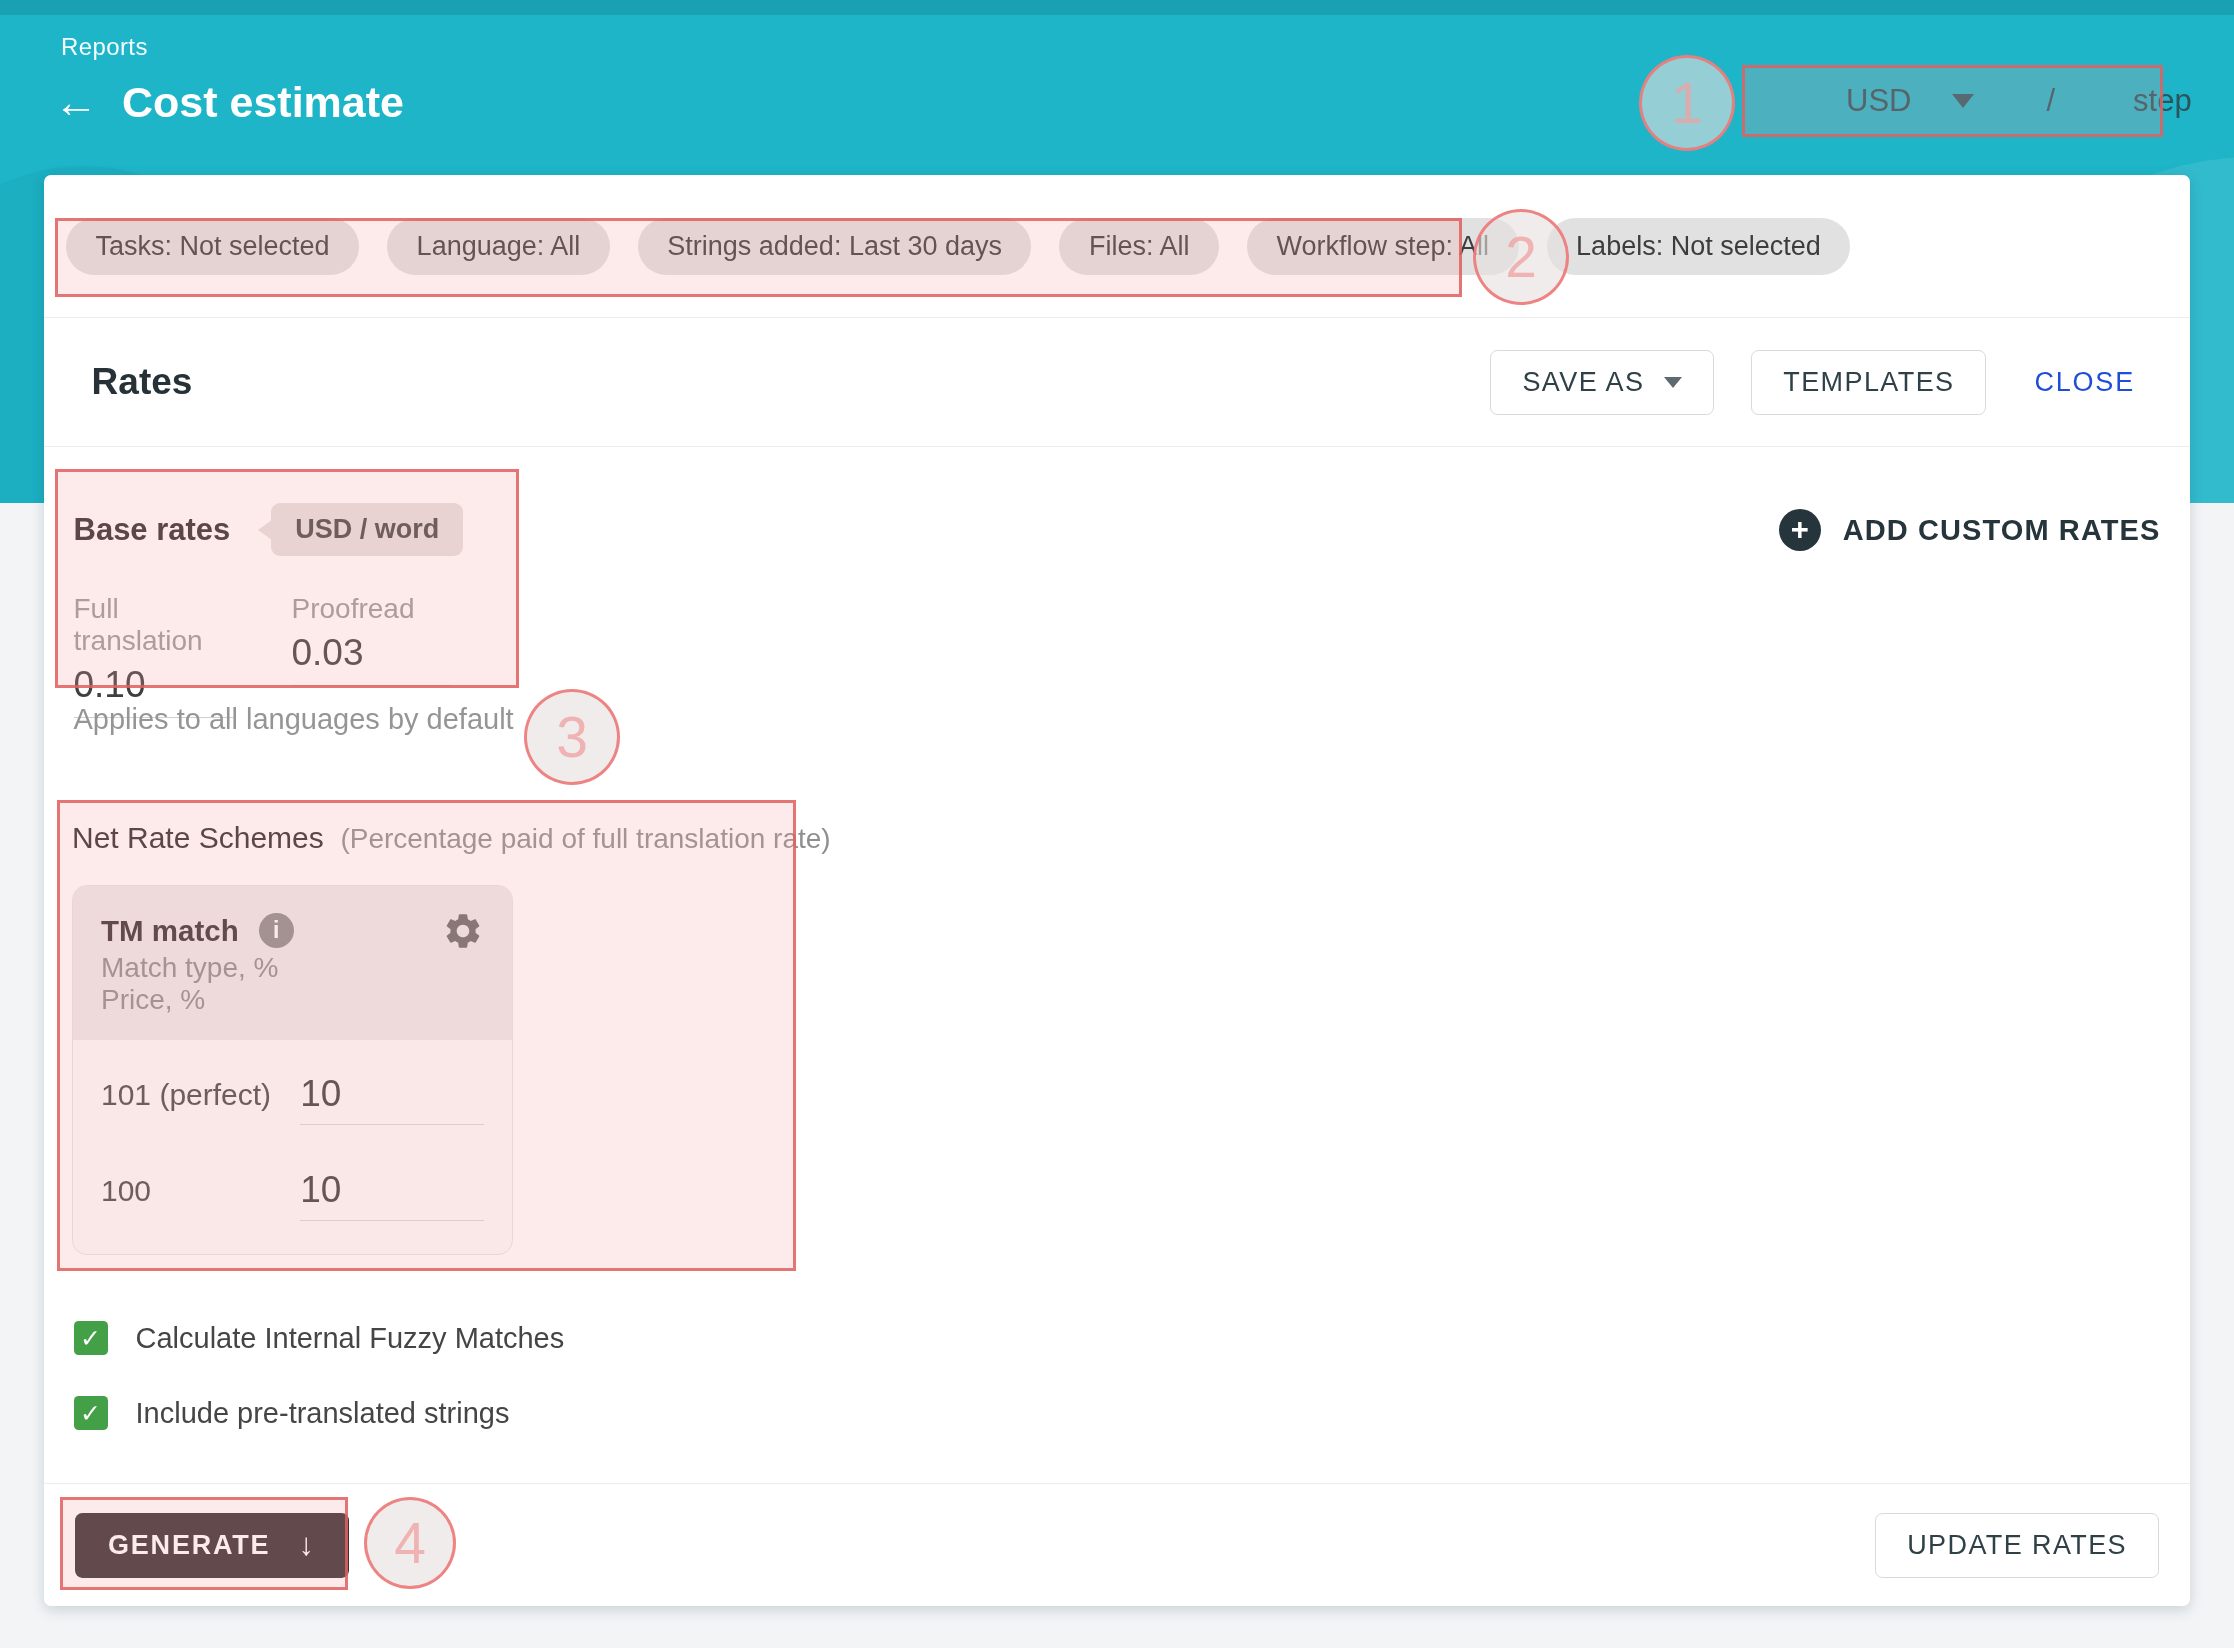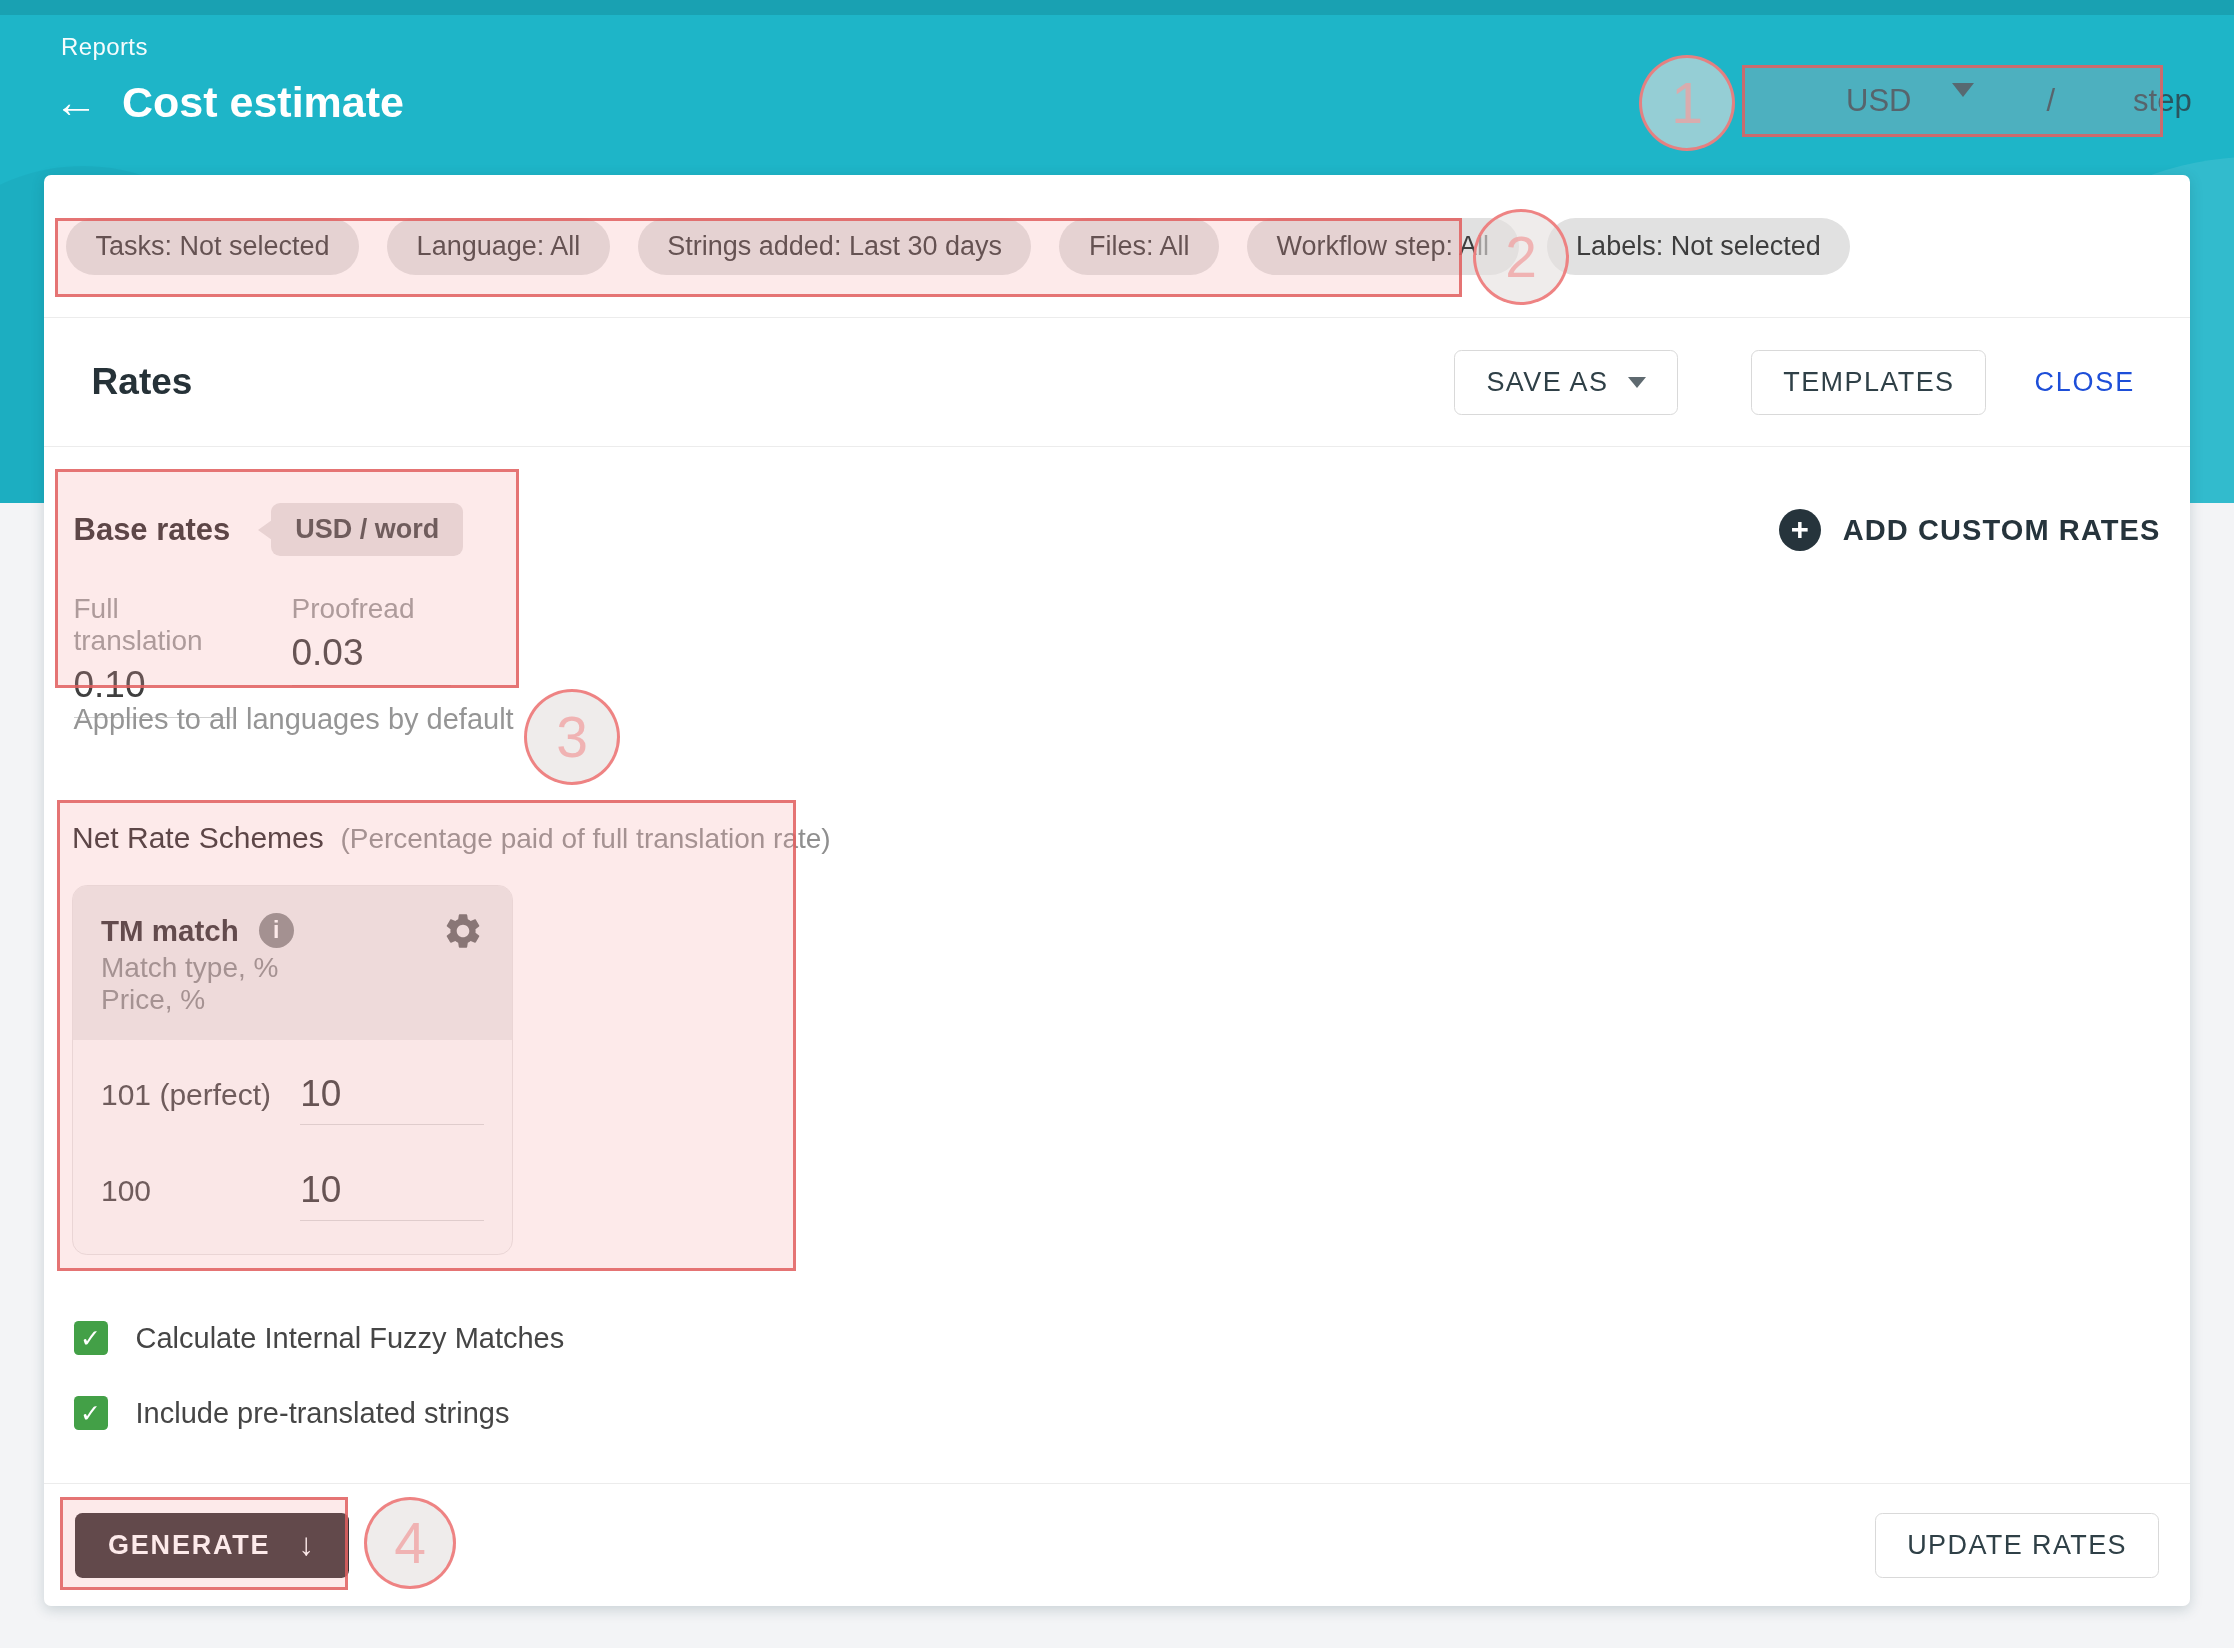--- a/index.html
+++ b/index.html
@@ -16,36 +16,36 @@
   .blob.b1{width:517px;height:517px;left:138px;top:268px;}
   .blob.b2{width:701px;height:701px;left:1061px;top:240px;background:rgba(255,255,255,.07);}
   .blob.b3{width:591px;height:591px;left:1957px;top:157px;}
   .blob.b4{width:388px;height:388px;left:-111px;top:166px;background:rgba(0,60,70,.05);}
   .breadcrumb{position:absolute;left:61px;top:33px;color:rgba(255,255,255,.96);font-size:24px;letter-spacing:0.4px;}
   .title-row{position:absolute;left:54px;top:76px;display:flex;align-items:center;gap:24px;color:#fff;}
   .back-icon{font-size:44px;line-height:44px;cursor:pointer;}
   .page-title{font-size:43px;line-height:52px;font-weight:700;}
   
   .unit-bar{position:absolute;left:1757px;top:70px;width:391px;height:61px;display:flex;align-items:center;color:#2b545e;font-size:31px;}
-  .sel{display:flex;gap:41px;cursor:pointer;}
+  .sel{display:flex;align-items:center;gap:41px;cursor:pointer;}
   .caret{width:0;height:0;border-left:11px solid transparent;border-right:11px solid transparent;border-top:14px solid #2b5a64;}
   .slash{margin:0 78px 0 72px;}
   
   .card{position:absolute;left:44px;top:175px;width:2146px;height:1431px;background:#fff;border-radius:7px;
         box-shadow:0 3.7px 13px rgba(20,60,70,.18);}
   .chips-row{position:absolute;left:0;top:0;right:0;height:143px;display:flex;align-items:center;gap:28px;
              padding:0 22px;border-bottom:1.8px solid #ececec;box-sizing:border-box;}
   .chip{height:57px;border-radius:29px;background:#e1e1e1;color:#3d3d3d;font-size:27px;
         display:flex;align-items:center;padding:0 29.5px;white-space:nowrap;cursor:pointer;}
   .rates-row{position:absolute;left:0;top:143px;right:0;height:129px;display:flex;align-items:center;
              justify-content:space-between;padding:0 31px;border-bottom:1.8px solid #ececec;box-sizing:border-box;}
   .rates-title{font-size:37px;font-weight:700;color:#263238;padding-left:16.6px;}
   .rates-actions{display:flex;align-items:center;gap:37px;padding-right:13px;}
   .btn-outline{display:flex;align-items:center;gap:20px;height:63px;padding:0 31px;background:#fff;
-               border:1.8px solid #d9d9d9;border-radius:7.4px;color:#2f4047;font-size:27px;letter-spacing:1.4px;cursor:pointer;margin-left:36px;}
+               border:1.8px solid #d9d9d9;border-radius:7.4px;color:#2f4047;font-size:27px;letter-spacing:1.4px;cursor:pointer;}
   .btn-text{color:#1d4ed8;font-size:27px;letter-spacing:1.8px;cursor:pointer;padding:0 11px;}
   .caret-sm{width:0;height:0;border-left:9.2px solid transparent;border-right:9.2px solid transparent;border-top:11px solid #5f6a70;}
   
   .base-block{position:absolute;left:29.5px;top:328px;}
   .base-title-row{display:flex;align-items:center;}
   .base-title{font-size:31px;font-weight:700;color:#322d2f;}
   .unit-chip{position:relative;margin-left:41px;background:#e4e0e0;border-radius:9.2px;padding:11px 24px;
              font-size:27px;font-weight:700;color:#4a4a4a;}
   .unit-chip:before{content:"";position:absolute;left:-13px;top:50%;margin-top:-10px;width:0;height:0;
              border-top:10px solid transparent;border-bottom:10px solid transparent;border-right:14.8px solid #e4e0e0;}

